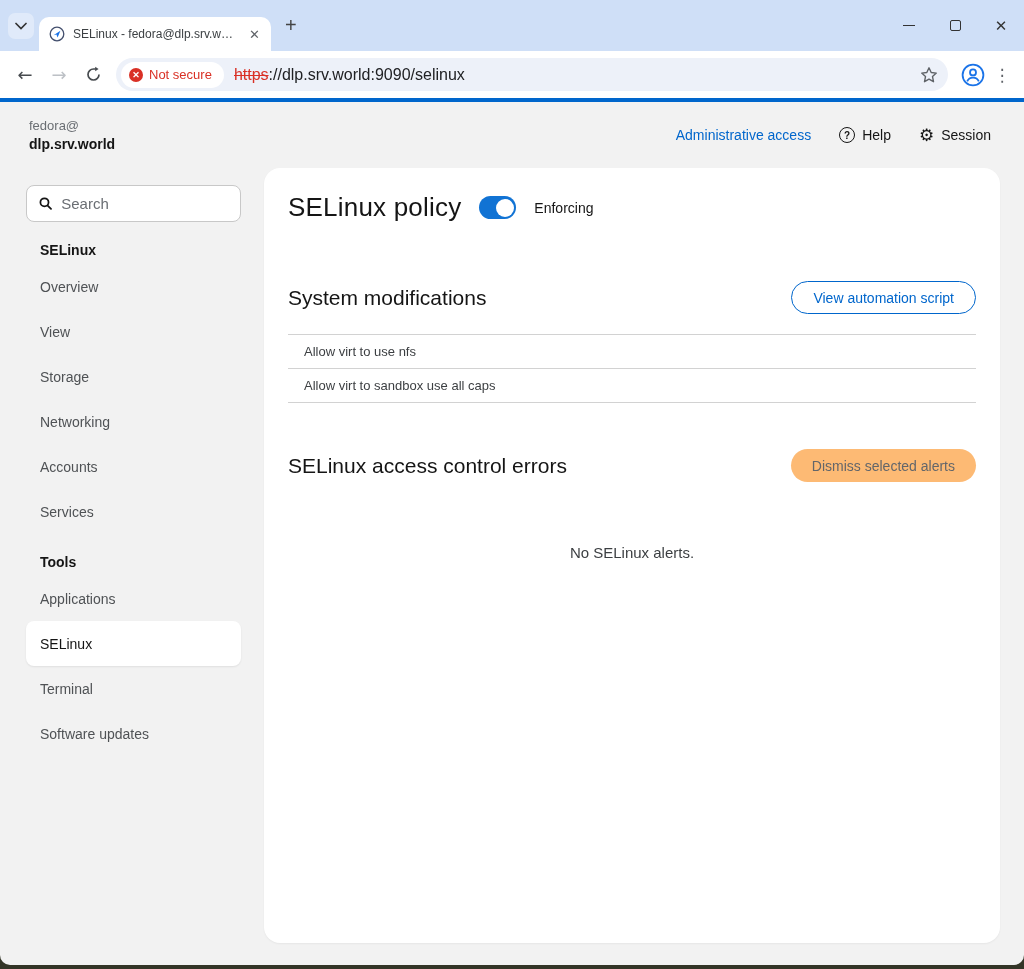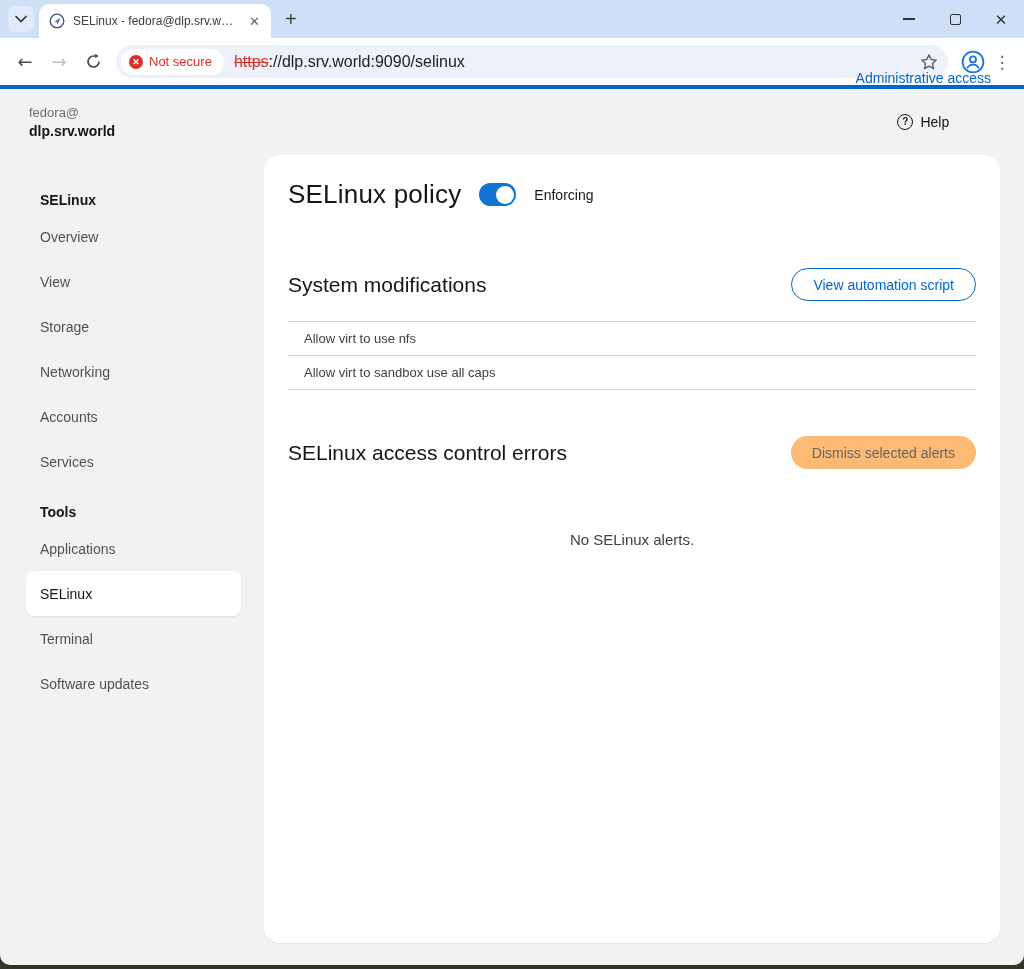--- a/index.html
+++ b/index.html
@@ -3,21 +3,21 @@
 <meta charset="utf-8">
 <style>
   * { margin:0; padding:0; box-sizing:border-box; }
   html,body { width:1024px; height:969px; overflow:hidden; }
   body { background:#333527; font-family:"Liberation Sans", sans-serif; }
 
   .window { width:1024px; height:965px; display:flex; flex-direction:column;
             border-radius:0 0 10px 10px; overflow:hidden; }
 
   
-  .titlebar { height:38px; background:#cfdff7; display:flex; align-items:center; flex-shrink:0; }
+  .titlebar { height:51px; background:#cfdff7; display:flex; align-items:center; flex-shrink:0; }
   .tab-search-btn { width:26px; height:26px; margin-left:8px; border-radius:7px;
                     background:rgba(255,255,255,0.35); display:flex; align-items:center; justify-content:center; }
   .tab { width:232px; height:34px; margin-left:5px; align-self:flex-end;
          background:#ffffff; border-radius:10px 10px 0 0; display:flex; align-items:center;
          padding:0 8px 0 10px; gap:8px; }
   .favicon { width:16px; height:16px; flex-shrink:0; }
   .tab-title { font-size:12px; color:#3c4043; white-space:nowrap; overflow:hidden;
                text-overflow:ellipsis; flex:1; }
   .tab-close { font-size:13px; color:#5f6368; padding:0 3px; }
   .new-tab { font-size:20px; color:#444; margin-left:14px; font-weight:400; }
@@ -48,21 +48,21 @@
            font-family:"DejaVu Sans", sans-serif; }
 
   .accent-bar { height:4px; background:#0066cc; flex-shrink:0; }
 
   
   .masthead { height:66px; background:#f2f2f2; display:flex; align-items:center;
               padding:0 33px 0 29px; flex-shrink:0; }
   .brand { display:flex; flex-direction:column; gap:3px; }
   .brand-user { font-size:13px; color:#6a6e73; }
   .brand-host { font-size:14px; color:#151515; font-weight:bold; }
-  .masthead-right { margin-left:auto; display:flex; align-items:center; gap:28px;flex-direction:column; }
+  .masthead-right { margin-left:auto; display:flex; align-items:center; gap:28px; }
   .admin-link { color:#0066cc; font-size:14px; cursor:pointer; }
   .mh-item { display:flex; align-items:center; gap:7px; font-size:14px; color:#151515; cursor:pointer; }
   .help-icon { width:16px; height:16px; border:1.6px solid #151515; border-radius:50%;
                display:flex; align-items:center; justify-content:center;
                font-size:10px; font-weight:bold; color:#151515; }
   .gear-icon { font-family:"DejaVu Sans", sans-serif; font-size:17px; color:#151515; line-height:1; }
 
   
   .app-body { flex:1; background:#f2f2f2; display:flex; min-height:0; }
 
@@ -190,20 +190,27 @@
       <span class="mh-item">
         <span class="gear-icon">⚙</span>
         <span>Session</span>
       </span>
     </div>
   </div>
 
   <div class="app-body">
 
     <div class="sidebar">
+      <div class="search-box">
+        <svg width="15" height="15" viewBox="0 0 15 15">
+          <circle cx="6.2" cy="6.2" r="4.6" fill="none" stroke="#151515" stroke-width="2"></circle>
+          <line x1="9.8" y1="9.8" x2="13.6" y2="13.6" stroke="#151515" stroke-width="2" stroke-linecap="round"></line>
+        </svg>
+        <input class="search-input" type="text" placeholder="Search" style="">
+      </div>
       <div class="nav">
         <div class="nav-section-label">SELinux</div>
         <div class="nav-item">Overview</div>
         <div class="nav-item">View</div>
         <div class="nav-item">Storage</div>
         <div class="nav-item">Networking</div>
         <div class="nav-item">Accounts</div>
         <div class="nav-item">Services</div>
         <div class="nav-section-label second">Tools</div>
         <div class="nav-item">Applications</div>

